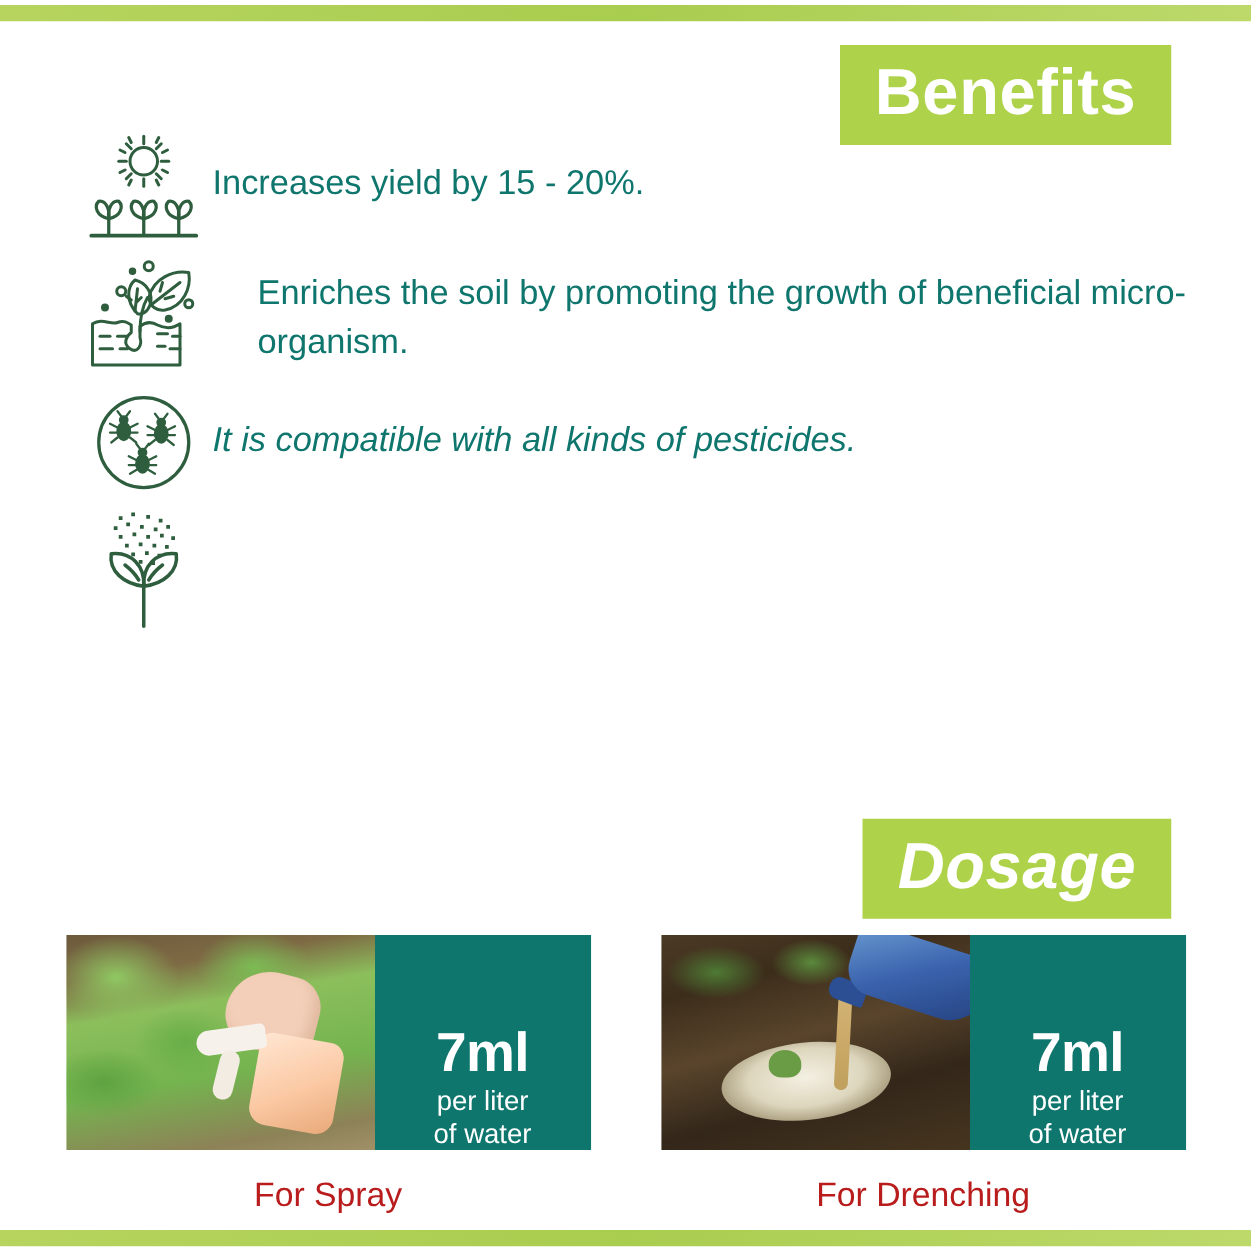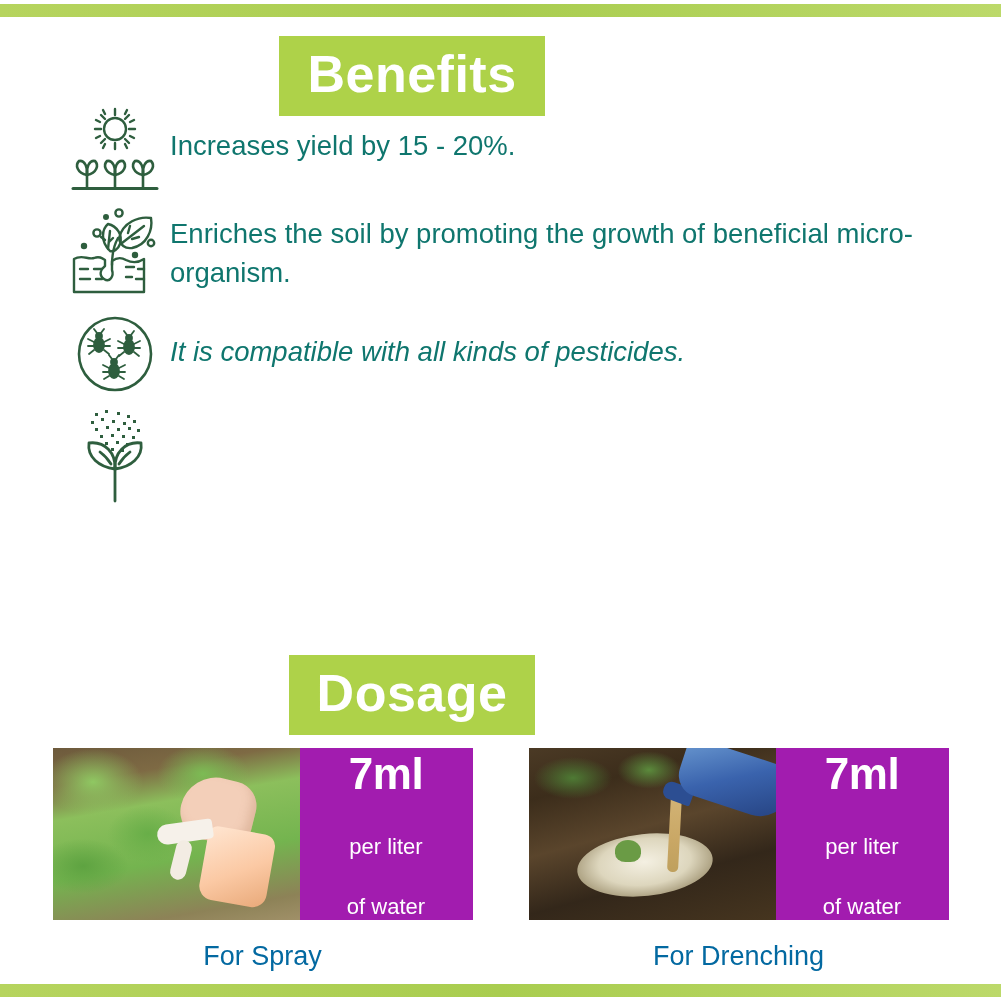--- a/index.html
+++ b/index.html
@@ -26,22 +26,22 @@
     height: 13px;
     background: linear-gradient(90deg, #b6d45e 0%, #a9cd4f 50%, #bcd96a 100%);
   }
   .bar.top { top: 4px; }
   .bar.bottom { top: 984px; }
 
   
   .heading-wrap {
     position: absolute;
     left: 0;
-    width: 824px;
-    text-align: center;
+    width: 937px;
+    text-align: right;
   }
   .heading-badge {
     display: inline-block;
     background: #aed249;
     color: #ffffff;
     font-size: 52px;
     font-weight: bold;
     letter-spacing: 0.5px;
     line-height: 1.0;
     padding: 12px 28px 16px 28px;
@@ -75,21 +75,21 @@
     padding-top: 14px;
     font-family: "Liberation Sans", sans-serif;
   }
   .r1 .benefit-icon { height: 96px; }
   .r2 .benefit-icon { height: 104px; }
   .r3 .benefit-icon { height: 92px; }
   .r4 .benefit-icon { height: 92px; }
   .r5 .benefit-icon { height: 104px; }
 
   .r1 .benefit-text { padding-top: 26px; }
-  .r2 .benefit-text { padding-top: 14px; }
+  .r2 .benefit-text { padding-top: 14px; margin-left: 36px; }
   .r3 .benefit-text { padding-top: 24px; }
   .r4 .benefit-text { padding-top: 24px; font-style: italic; }
   .r5 .benefit-text { padding-top: 14px; }
 
   
   .dosage-area {
     position: absolute;
     left: 0;
     top: 748px;
     width: 1001px;
@@ -105,44 +105,44 @@
     overflow: hidden;
   }
   .dose-photo {
     flex: 0 0 247px;
     height: 172px;
     position: relative;
     overflow: hidden;
   }
   .dose-panel {
     flex: 1 1 auto;
-    background: #a21caf;
+    background: #0f766e;
     color: #ffffff;
     display: flex;
     flex-direction: column;
     align-items: center;
-    justify-content: space-between;
+    justify-content: flex-end;
     padding-top: 4px;
   }
   .dose-amount {
     font-size: 44px;
     font-weight: bold;
     line-height: 1.0;
     margin-bottom: 3px;
     letter-spacing: -0.5px;
   }
   .dose-line {
     font-size: 22px;
     line-height: 1.18;
     font-weight: normal;
   }
   .dose-caption {
     text-align: center;
     font-size: 27px;
-    color: #0369a1;
+    color: #b91c1c;
     margin-top: 21px;
   }
 
   
   .photo-spray {
     background:
       radial-gradient(ellipse 70px 46px at 40px 34px, #8fc862 0%, rgba(143,200,98,0) 72%),
       radial-gradient(ellipse 62px 40px at 150px 26px, #7cbb54 0%, rgba(124,187,84,0) 74%),
       radial-gradient(ellipse 54px 38px at 95px 86px, #68ae48 0%, rgba(104,174,72,0) 75%),
       radial-gradient(ellipse 60px 36px at 30px 118px, #5ea341 0%, rgba(94,163,65,0) 76%),
@@ -401,21 +401,21 @@
               <rect x="49" y="34" width="3" height="3"></rect>
             <rect x="59" y="36" width="3" height="3"></rect>
             <rect x="44" y="41" width="3" height="3"></rect>
               <rect x="54" y="42" width="3" height="3"></rect>
           </g>
         </svg>
       </div>
     </div>
   </div>
 
-  <div class="heading-wrap" style="top:655px;">
+  <div class="heading-wrap" style="top:655px;font-style:italic;">
     <span class="heading-badge">Dosage</span>
   </div>
 
   <div class="dosage-area">
 
     <div class="dose-col">
       <div class="dose-card">
         <div class="dose-photo photo-spray">
           <div class="hand"></div>
           <div class="bottle"></div>

